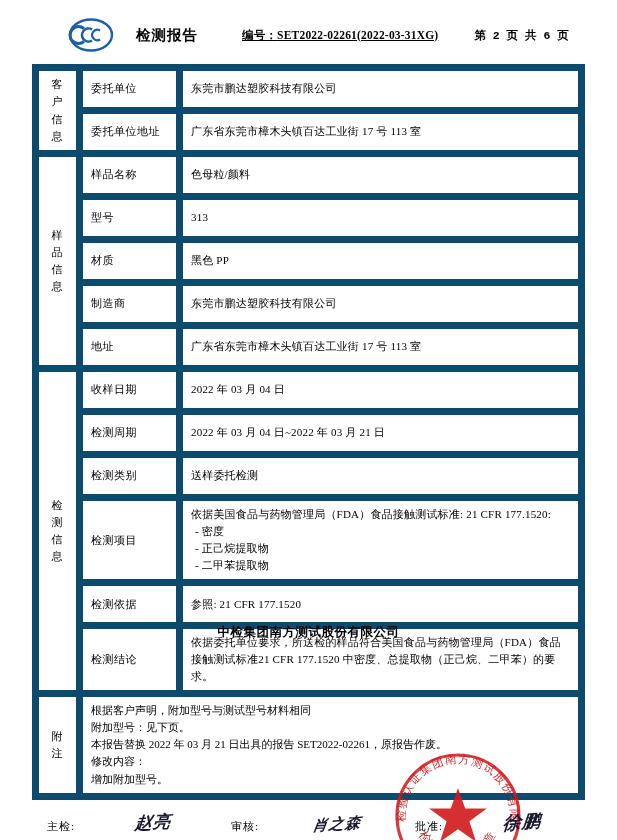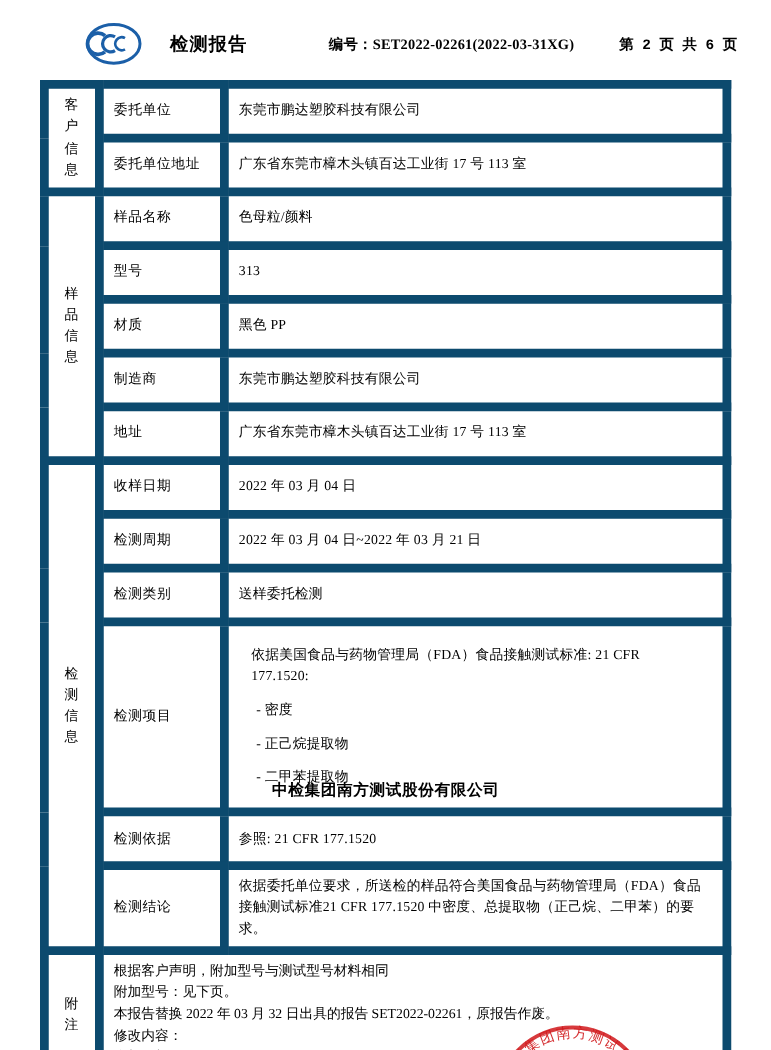--- a/index.html
+++ b/index.html
@@ -41,24 +41,25 @@
   }
   .logo svg { display: block; }
   .hdr-title {
     font-size: 14.5px;
     font-weight: bold;
     margin-left: 22px;
     letter-spacing: 1px;
     font-family: "Liberation Sans", "DejaVu Sans", sans-serif;
   }
   .hdr-no {
-    margin-left: 65px;
+    margin-left: 44px;
     font-size: 11.5px;
     font-weight: bold;
     letter-spacing: .2px;
+    text-decoration: underline;
   }
   .hdr-no .lbl { font-weight: bold; }
   .hdr-page {
     margin-left: 36px;
     font-size: 11.5px;
     font-weight: bold;
     font-family: Liberation Mono, monospace;
   }
 
   
@@ -88,21 +89,21 @@
     padding-left: 10px;
     font-size: 11px;
     letter-spacing: .5px;
     margin-left: 40px;
   }
   td.value {
     padding-left: 10px;
     letter-spacing: .2px;
   }
   .cell-tall { height: 26px; }
-  .items-list div { margin: 10px; }
+  .items-list div { margin: 0; }
   .items-list .sub { padding-left: 4px; }
   .multi { line-height: 1.75; }
 
   
   td.attach {
     padding: 6px 10px;
     line-height: 1.85;
   }
 
   
@@ -271,21 +272,21 @@
       <tr>
         <td class="label">检测结论</td>
         <td class="value multi">依据委托单位要求，所送检的样品符合美国食品与药物管理局（FDA）食品接触测试标准21 CFR 177.1520 中密度、总提取物（正己烷、二甲苯）的要求。</td>
       </tr>
 
       <tr>
         <td class="side">附注</td>
         <td class="attach" colspan="2">
           <div>根据客户声明，附加型号与测试型号材料相同</div>
           <div>附加型号：见下页。</div>
-          <div>本报告替换 2022 年 03 月 32 日出具的报告 SET2022-02261，原报告作废。</div>
+          <div>本报告替换 2022 年 03 月 21 日出具的报告 SET2022-02261，原报告作废。</div>
           <div>修改内容：</div>
           <div>增加附加型号。</div>
         </td>
       </tr>
     </tbody>
   </table>
 
   <div class="sign-wrap">
 
     <div class="stamp">

